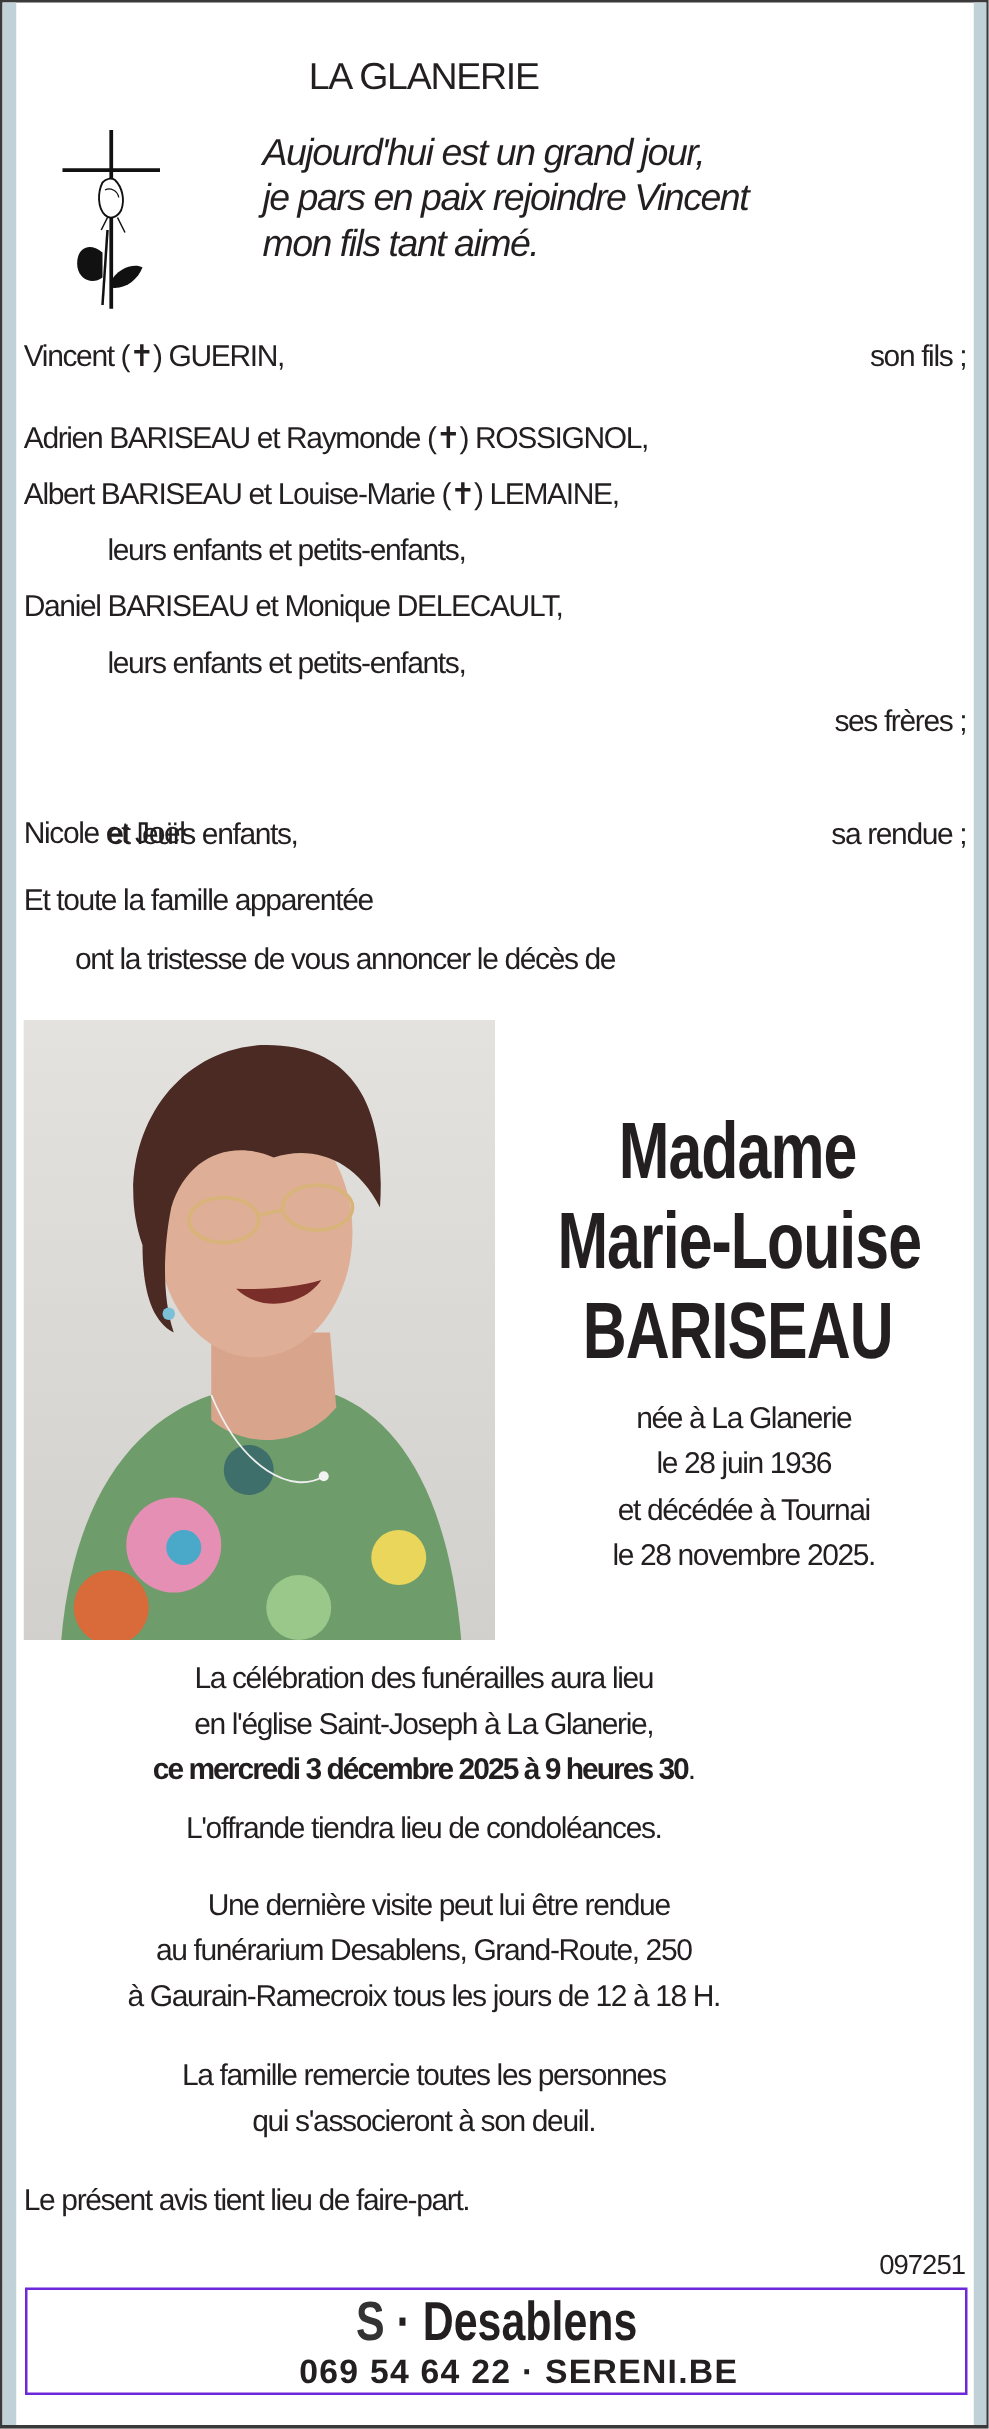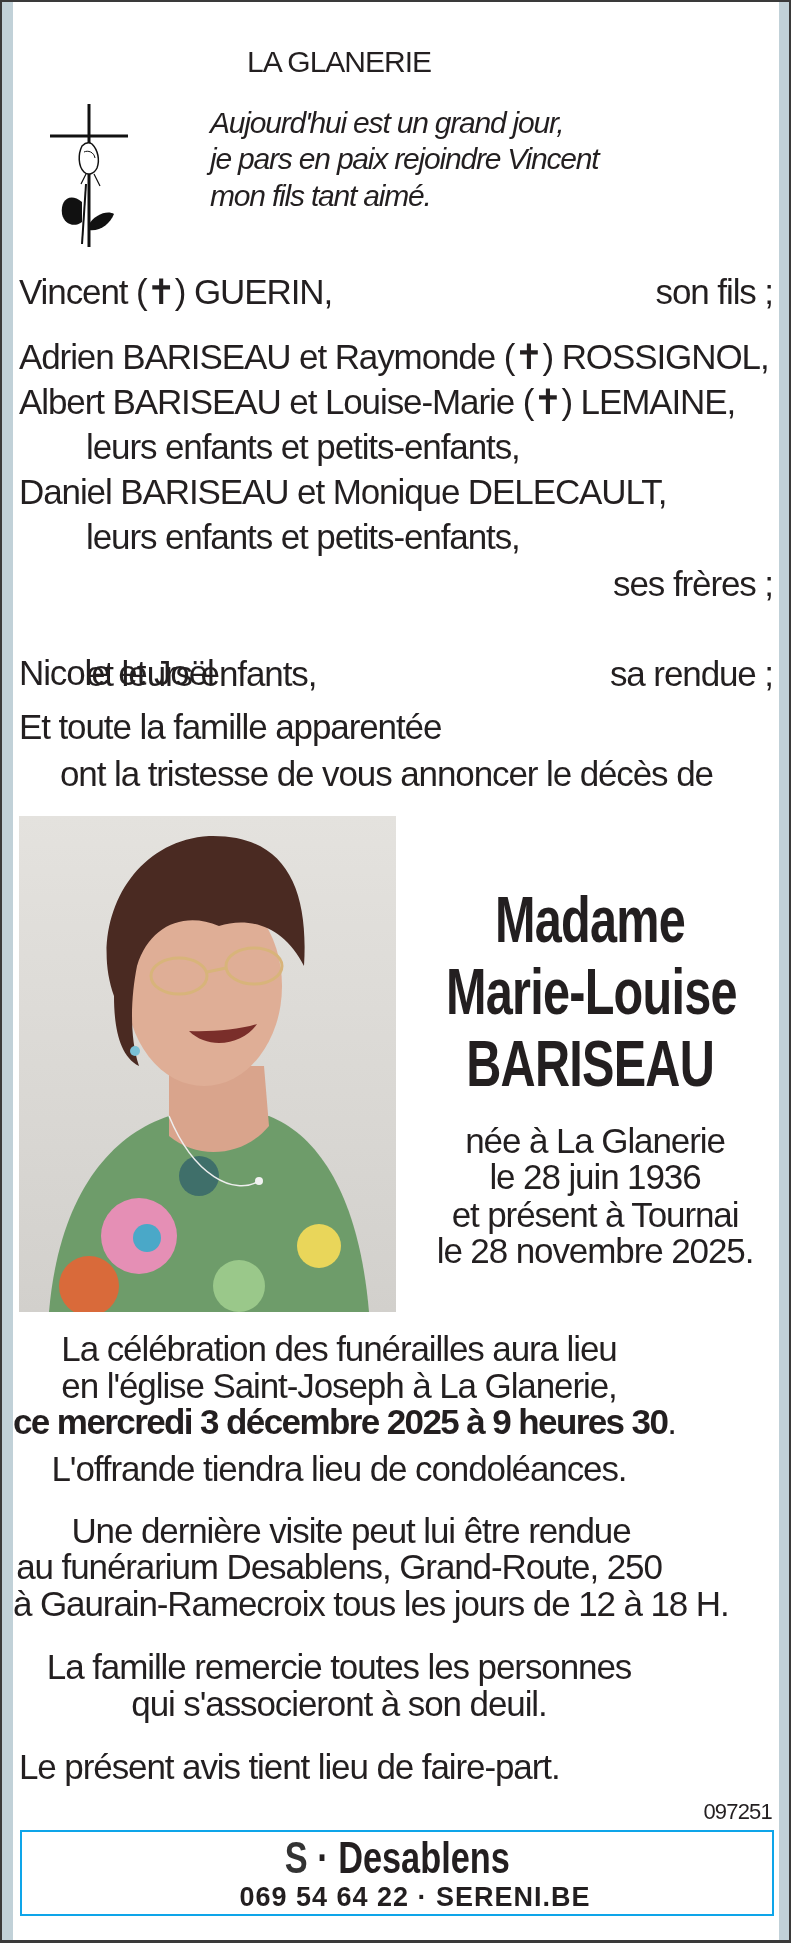--- a/index.html
+++ b/index.html
@@ -4,34 +4,34 @@
 <style>
   html, body { margin: 0; padding: 0; background: #ffffff; }
   body { width: 791px; height: 1943px; position: relative; overflow: hidden;
          font-family: "Liberation Sans", sans-serif; color: #231f20; }
   .frame { position: absolute; left: 0; top: 0; width: 791px; height: 1943px;
            box-sizing: border-box; border: 2px solid #3a3a3a; border-bottom-width: 3px; background: #fff; }
   .strip-l { position: absolute; left: 2px; top: 2px; width: 11px; bottom: 3px; background: #c1d1d8; }
   .strip-r { position: absolute; right: 2px; top: 2px; width: 10px; bottom: 3px; background: #c1d1d8; }
 
   .t { position: absolute; white-space: nowrap; line-height: 1; }
-  .body-txt { font-size: 35px; letter-spacing: -1.1px; }
+  .body-txt { font-size: 24px; letter-spacing: -1.1px; }
   .ital { font-style: italic; font-size: 30px; letter-spacing: -1.2px; }
   .title { font-size: 30px; letter-spacing: -1px; }
   .center { left: 13px; width: 652px; text-align: center; }
   .right { right: 18px; text-align: right; }
   .cond { display: inline-block; transform: scaleX(0.76); transform-origin: center; }
   .name { font-weight: bold; font-size: 64px; letter-spacing: -1px; }
   .bold { font-weight: bold; letter-spacing: -1.6px; }
 
   .photo { position: absolute; left: 19px; top: 816px; width: 377px; height: 496px; overflow: hidden; background: #dcdad6; }
   .photo svg { display: block; }
 
   .logo-box { position: absolute; left: 20px; top: 1830px; width: 754px; height: 86px;
-              box-sizing: border-box; border: 2px solid #0ea5e9; }
+              box-sizing: border-box; border: 2px solid #6d28d9; }
   .logo-main { position: absolute; left: 0; right: 0; top: 4px; text-align: center; font-weight: bold; font-size: 44px; line-height: 1; }
   .logo-main .cond { transform: scaleX(0.78); }
   .logo-s { font-weight: bold; color: #333; }
   .logo-sub { position: absolute; left: 0; right: 0; top: 52px; text-align: center; font-weight: bold; font-size: 27px; letter-spacing: 1px; line-height: 1; padding-left: 36px; }
   .ref { font-size: 22px; letter-spacing: -0.8px; }
 </style>
 </head>
 <body>
 
 <div class="frame"></div>
@@ -108,21 +108,21 @@
     <circle cx="240" cy="365" r="4" fill="#f2f2f2"></circle>
   </svg>
 </div>
 
 <div class="t name" style="left:400px; width:380px; text-align:center; top:888px;"><span class="cond">Madame</span></div>
 <div class="t name" style="left:400px; width:380px; text-align:center; top:960px;"><span class="cond">Marie-Louise</span></div>
 <div class="t name" style="left:400px; width:380px; text-align:center; top:1032px;"><span class="cond">BARISEAU</span></div>
 
 <div class="t body-txt" style="left:410px; width:370px; text-align:center; top:1123px;">née à La Glanerie</div>
 <div class="t body-txt" style="left:410px; width:370px; text-align:center; top:1159px;">le 28 juin 1936</div>
-<div class="t body-txt" style="left:410px; width:370px; text-align:center; top:1197px;">et présent à Tournai</div>
+<div class="t body-txt" style="left:410px; width:370px; text-align:center; top:1197px;">et décédée à Tournai</div>
 <div class="t body-txt" style="left:410px; width:370px; text-align:center; top:1233px;">le 28 novembre 2025.</div>
 
 <div class="t body-txt center" style="top:1331px;">La célébration des funérailles aura lieu</div>
 <div class="t body-txt center" style="top:1368px;">en l'église Saint-Joseph à La Glanerie,</div>
 <div class="t body-txt center" style="top:1404px;"><span class="bold">ce mercredi 3 décembre 2025 à 9 heures 30</span><span>.</span></div>
 <div class="t body-txt center" style="top:1451px;">L'offrande tiendra lieu de condoléances.</div>
 
 <div class="t body-txt center" style="top:1513px;padding-left:12px;">Une dernière visite peut lui être rendue</div>
 <div class="t body-txt center" style="top:1549px;">au funérarium Desablens, Grand-Route, 250</div>
 <div class="t body-txt center" style="top:1586px;">à Gaurain-Ramecroix tous les jours de 12 à 18 H.</div>

